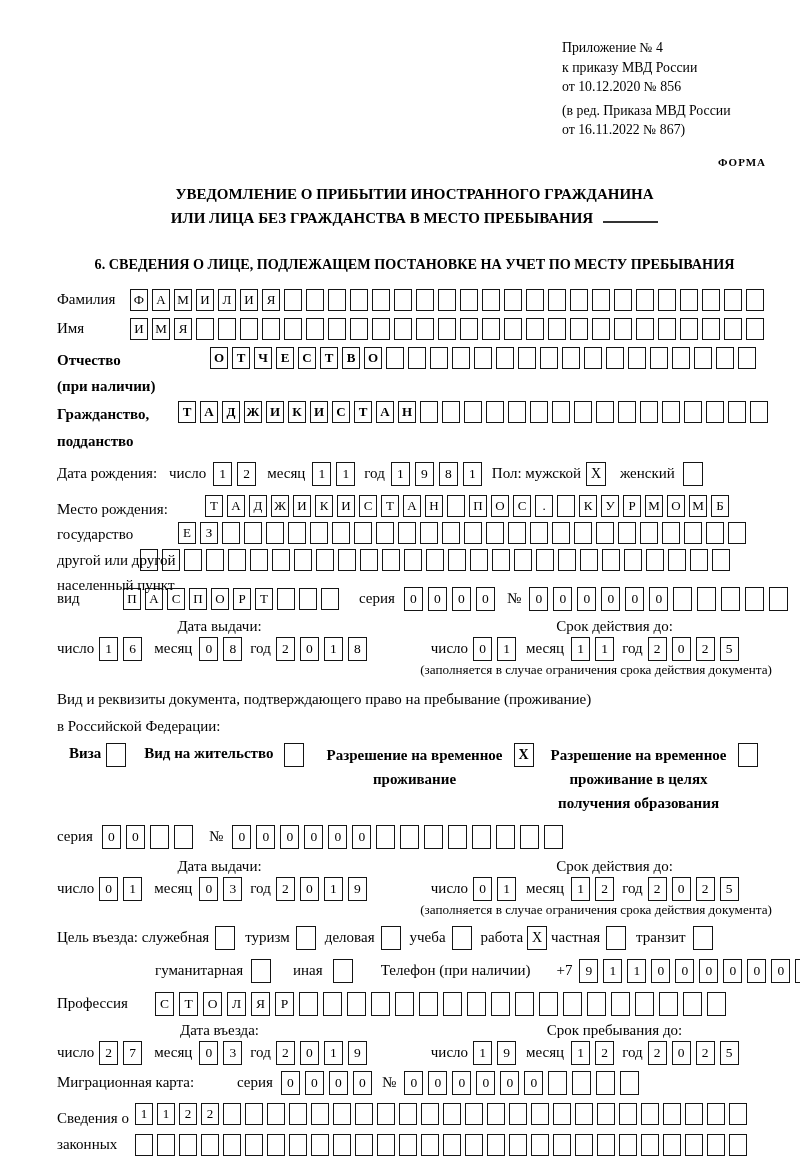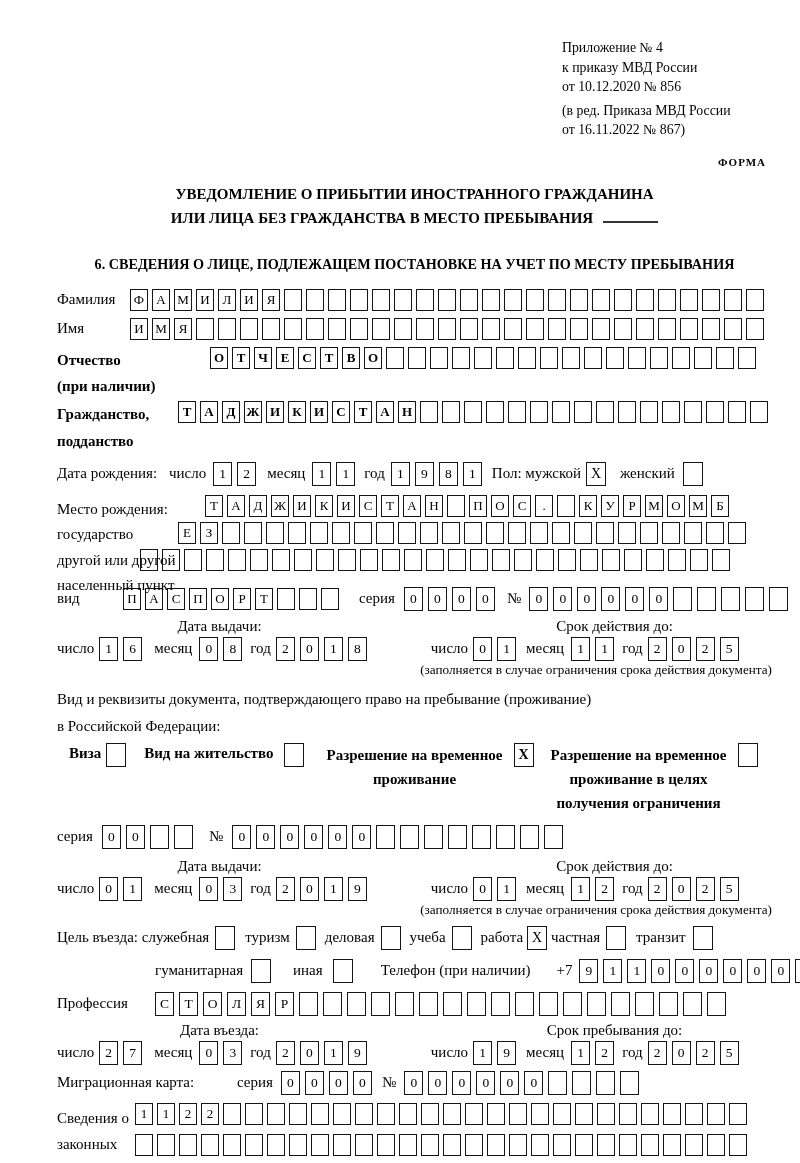--- a/index.html
+++ b/index.html
@@ -423,21 +423,21 @@
       <span class="cb-col" style="margin-left:22px">
         <span>Разрешение на временное</span><br>
         <span>проживание</span>
       </span>
       <span class="cells cb" style="margin-left:11px">
           <span class="cell">X</span>
         </span>
       <span class="cb-col" style="margin-left:17px">
         <span>Разрешение на временное</span><br>
         <span>проживание в целях</span><br>
-        <span>получения ограничения</span>
+        <span>получения образования</span>
       </span>
       <span class="cells cb" style="margin-left:11px">
           <span class="cell"></span>
         </span>
     </div>
 
     <div class="row" style="margin-bottom:9px">
       <span class="lbl" style="margin-right:9px">серия</span>
       <span class="cells date">
           <span class="cell">0</span>

